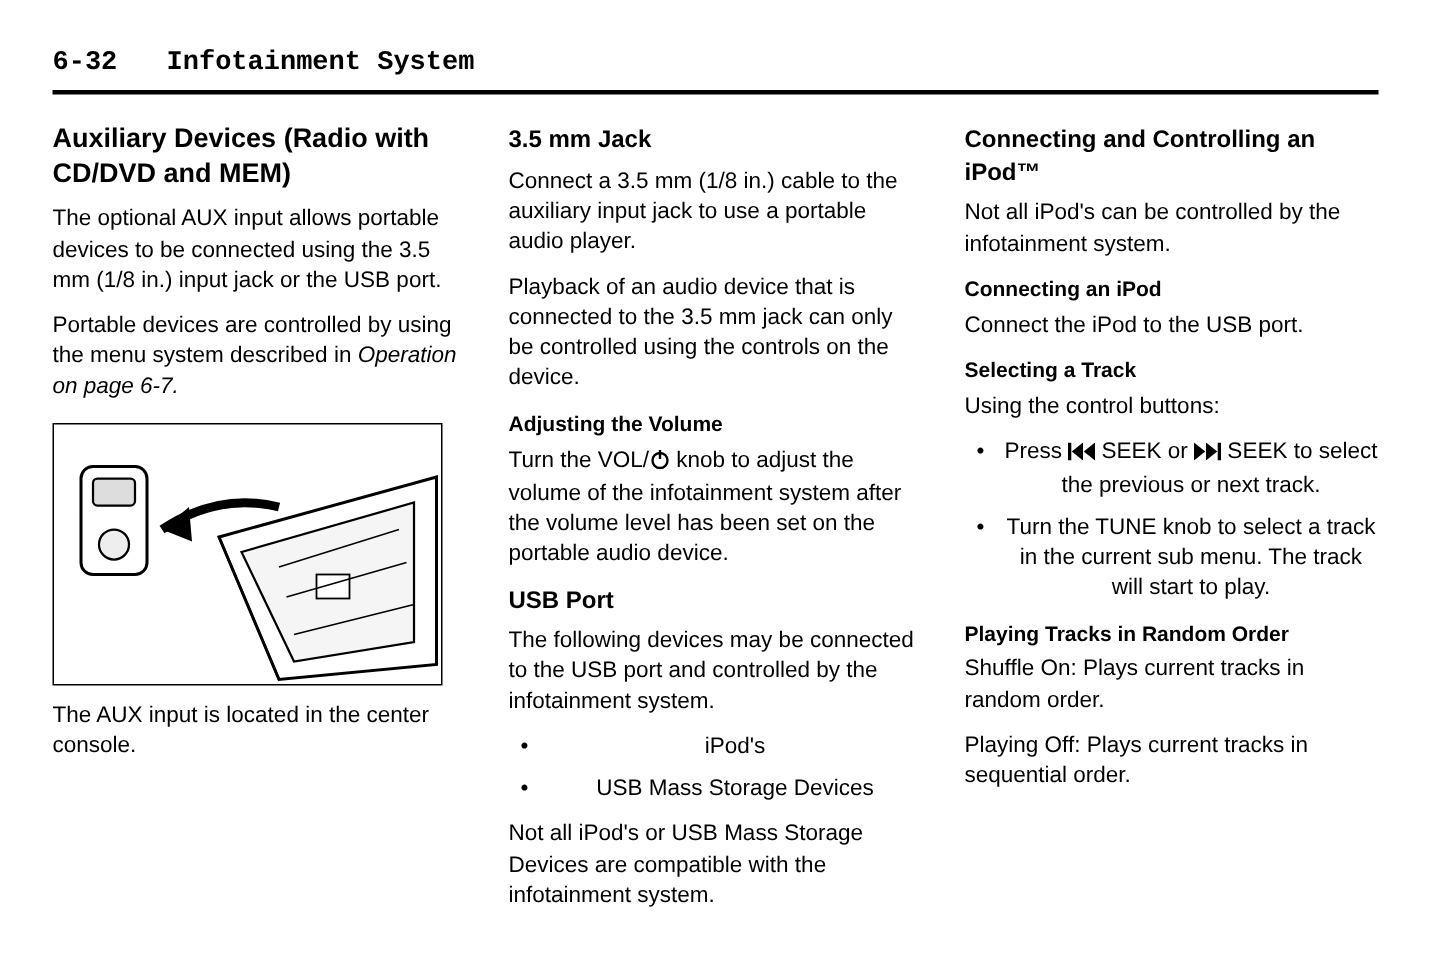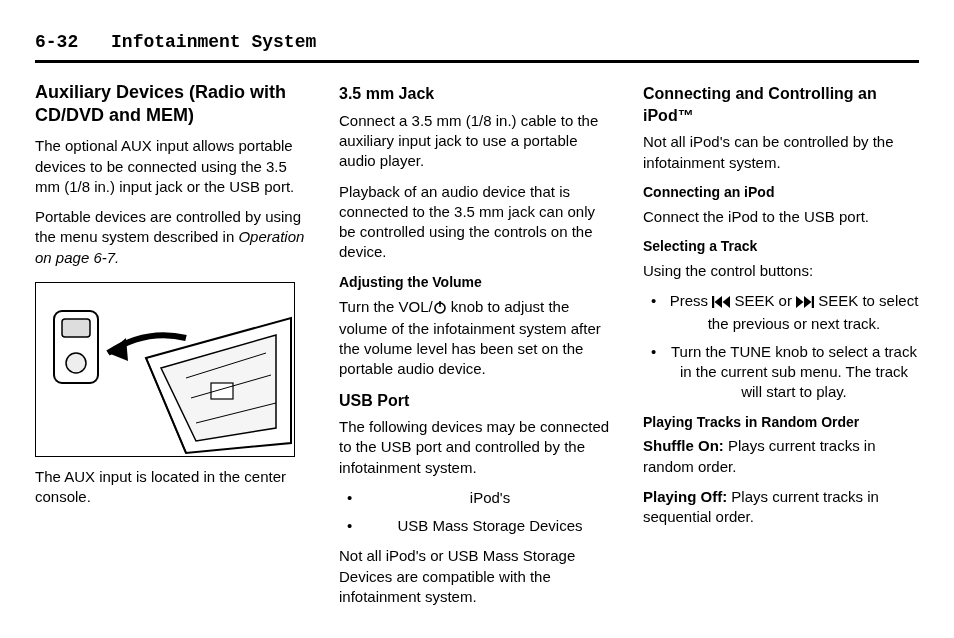--- a/index.html
+++ b/index.html
@@ -33,21 +33,21 @@
       border: 1.5px solid #000;
       margin: 14px 0 10px 0;
       position: relative;
       background: #fff;
       overflow: hidden;
     }
     ul.bullets { list-style: none; margin: 6px 0 10px 0; }
     ul.bullets li { position: relative; padding-left: 26px; margin-bottom: 8px; text-align: center; }
     ul.bullets li::before { content: "•"; position: absolute; left: 8px; top: 0; font-size: 15px; }
     .inline-icon { display: inline-block; vertical-align: -2px; }
-    .runin { font-weight: bold; }
+    .runin { font-weight: normal; }
   </style>
 </head>
 <body>
 
 <div class="header">
   <span class="header-text">
     <span class="header-page">6-32</span>
     <span>Infotainment System</span>
   </span>
 </div>

